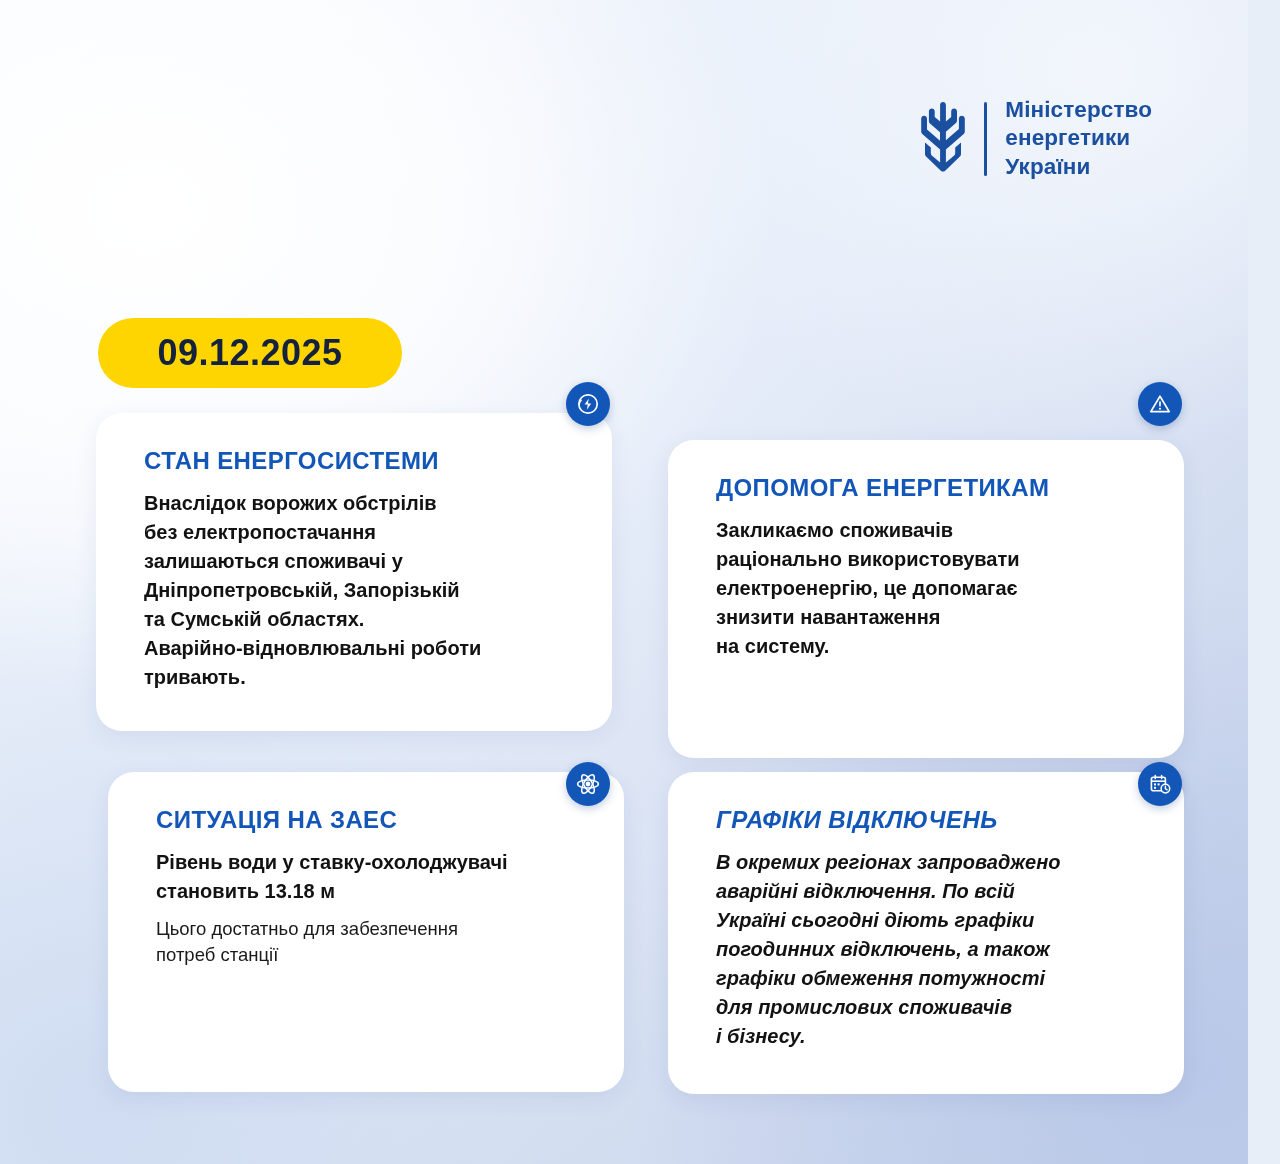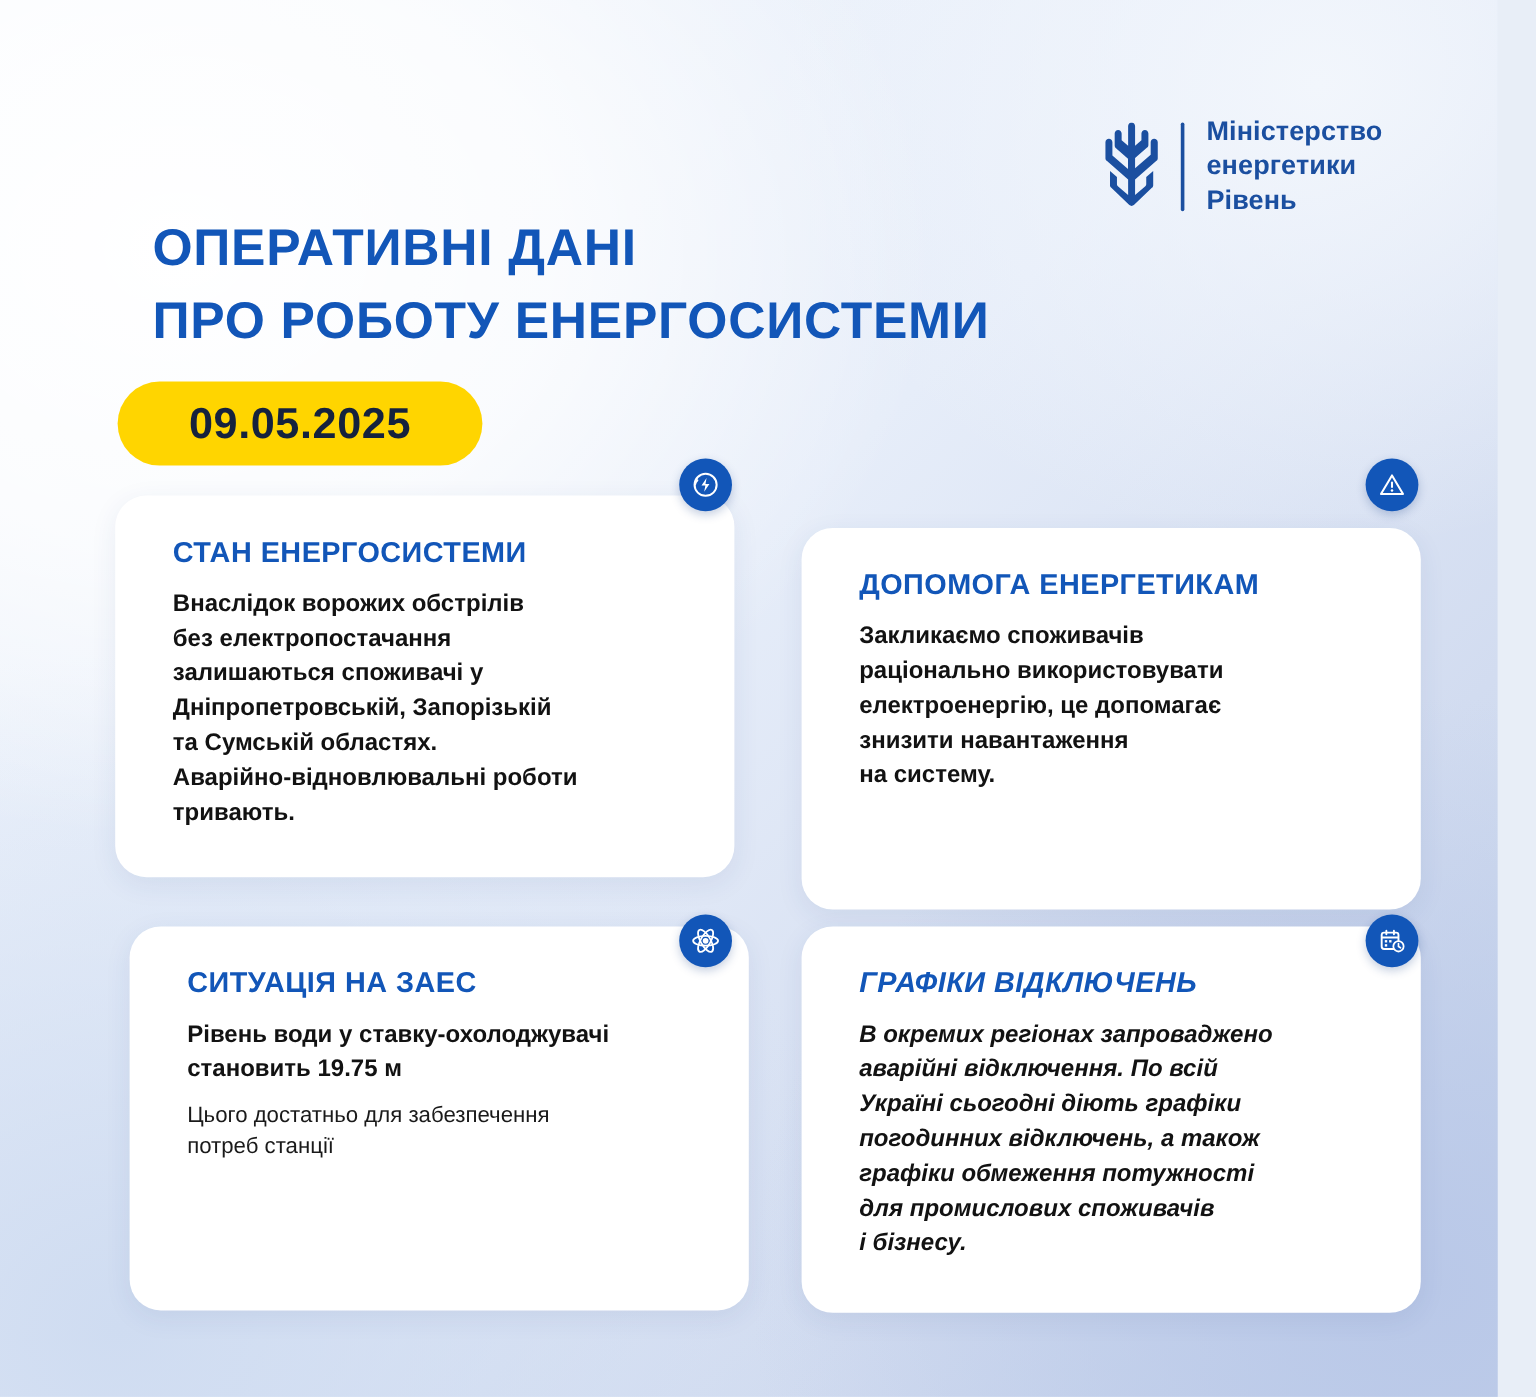--- a/index.html
+++ b/index.html
@@ -150,31 +150,27 @@
   <div class="logo-block">
     <span>
       <svg class="trident" viewBox="0 0 46 74" xmlns="http://www.w3.org/2000/svg" aria-hidden="true">
         <path fill="#1b4fa0" d="M23 0c1.6 0 2.9 1.3 2.9 2.9v16.6l5.3-4.6V9.3c0-1.6 1.3-2.9 2.9-2.9s2.9 1.3 2.9 2.9v9.5c0 .9-.4 1.7-1.1 2.2l-10 8.7v8.6l13-11.3V16.6c0-1.6 1.3-2.9 2.9-2.9S44.8 15 44.8 16.6v13.2c0 .9-.4 1.7-1.1 2.2L25.9 47.5v13.1l8.3-7.2c.6-.5 1-1.3 1-2.1v-5.9l5.8-5v11.9c0 .9-.4 1.7-1.1 2.2L24.9 68.9c-1.1.9-2.7.9-3.8 0L6.1 54.5c-.7-.6-1.1-1.4-1.1-2.2V40.4l5.8 5v5.9c0 .8.4 1.6 1 2.1l8.3 7.2V47.5L2.3 32c-.7-.5-1.1-1.3-1.1-2.2V16.6c0-1.6 1.3-2.9 2.9-2.9S7 15 7 16.6v10.9l13 11.3v-8.6l-10-8.7c-.7-.5-1.1-1.3-1.1-2.2V9.3c0-1.6 1.3-2.9 2.9-2.9S14.7 7.7 14.7 9.3v5.6l5.4 4.6V2.9C20.1 1.3 21.4 0 23 0z"></path>
       </svg>
     </span>
     <div class="logo-divider"></div>
     <div class="logo-text">
       <div>Міністерство</div>
       <div>енергетики</div>
-      <div>Рівень</div>
-    </div>
-  </div>
-
-  <h1 class="title">
-    <span class="line1">ОПЕРАТИВНІ ДАНІ</span>
-    <span class="line2">ПРО РОБОТУ ЕНЕРГОСИСТЕМИ</span>
-  </h1>
+      <div>України</div>
+    </div>
+  </div>
+
 
   <div class="date-pill">
-    <span>09.05.2025</span>
+    <span>09.12.2025</span>
   </div>
 
   <div class="card" id="card-0">
     <div class="card-inner">
       <div class="card-title">СТАН ЕНЕРГОСИСТЕМИ</div>
       <div class="card-body"> Внаслідок ворожих обстрілів
 без електропостачання
 залишаються споживачі у
 Дніпропетровській, Запорізькій
 та Сумській областях.
@@ -205,21 +201,21 @@
       <path d="M13 5.2L22.2 20.6H3.8z" fill="none" stroke="#ffffff" stroke-width="1.7" stroke-linejoin="round"></path>
       <rect x="12.15" y="10.2" width="1.7" height="5.4" rx="0.85" fill="#ffffff"></rect>
       <circle cx="13" cy="17.7" r="1.05" fill="#ffffff"></circle>
     </svg>
   </div>
 
   <div class="card" id="card-2">
     <div class="card-inner">
       <div class="card-title">СИТУАЦІЯ НА ЗАЕС</div>
       <div class="card-body">Рівень води у ставку-охолоджувачі
-становить 19.75 м</div>
+становить 13.18 м</div>
       <div class="card-sub">Цього достатньо для забезпечення
 потреб станції</div>
     </div>
   </div>
   <div class="badge" id="badge-2">
     <svg width="28" height="28" viewBox="0 0 28 28" xmlns="http://www.w3.org/2000/svg" aria-hidden="true">
       <circle cx="14" cy="14" r="2.4" fill="#ffffff"></circle>
       <ellipse cx="14" cy="14" rx="10.4" ry="4.1" fill="none" stroke="#ffffff" stroke-width="1.5"></ellipse>
       <ellipse cx="14" cy="14" rx="10.4" ry="4.1" fill="none" stroke="#ffffff" stroke-width="1.5" transform="rotate(60 14 14)"></ellipse>
       <ellipse cx="14" cy="14" rx="10.4" ry="4.1" fill="none" stroke="#ffffff" stroke-width="1.5" transform="rotate(120 14 14)"></ellipse>

